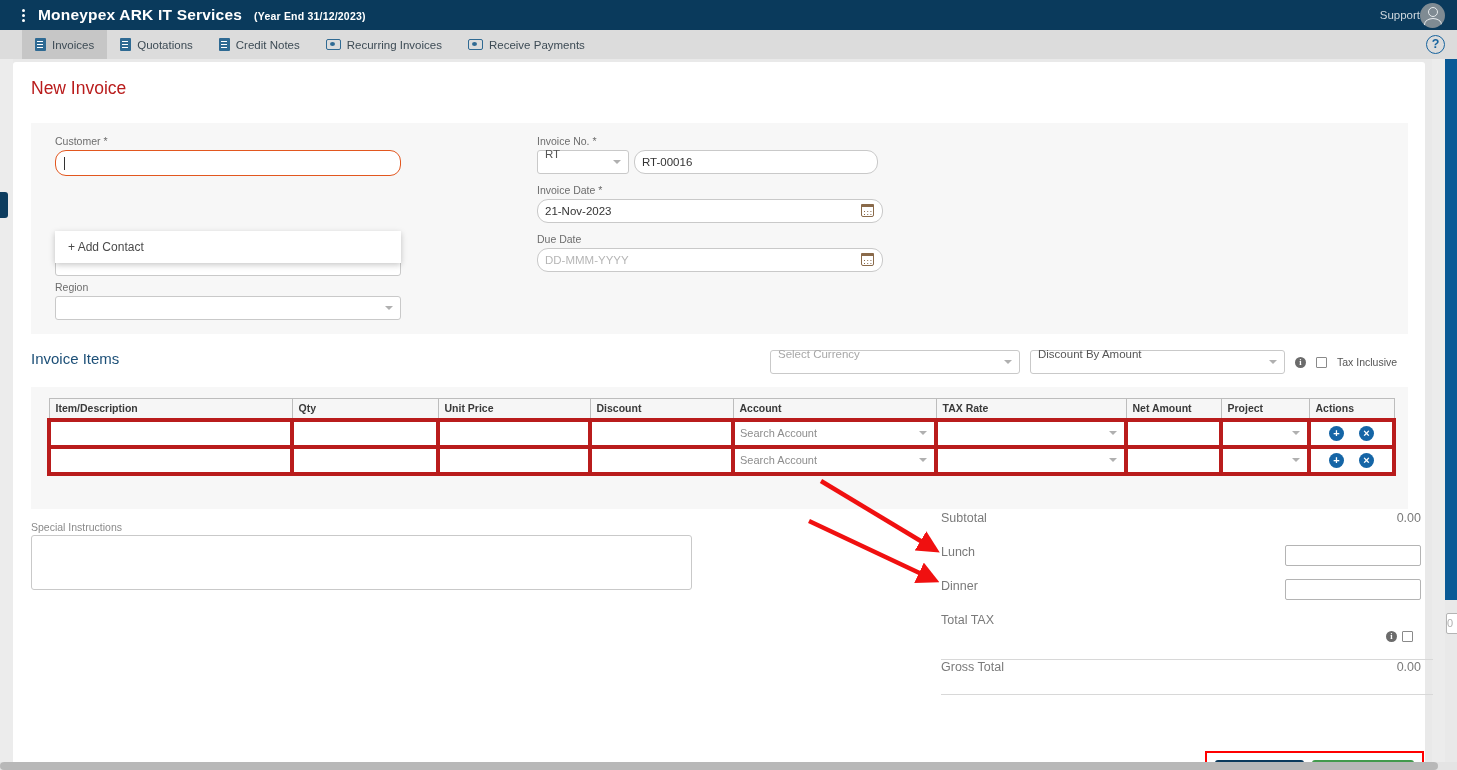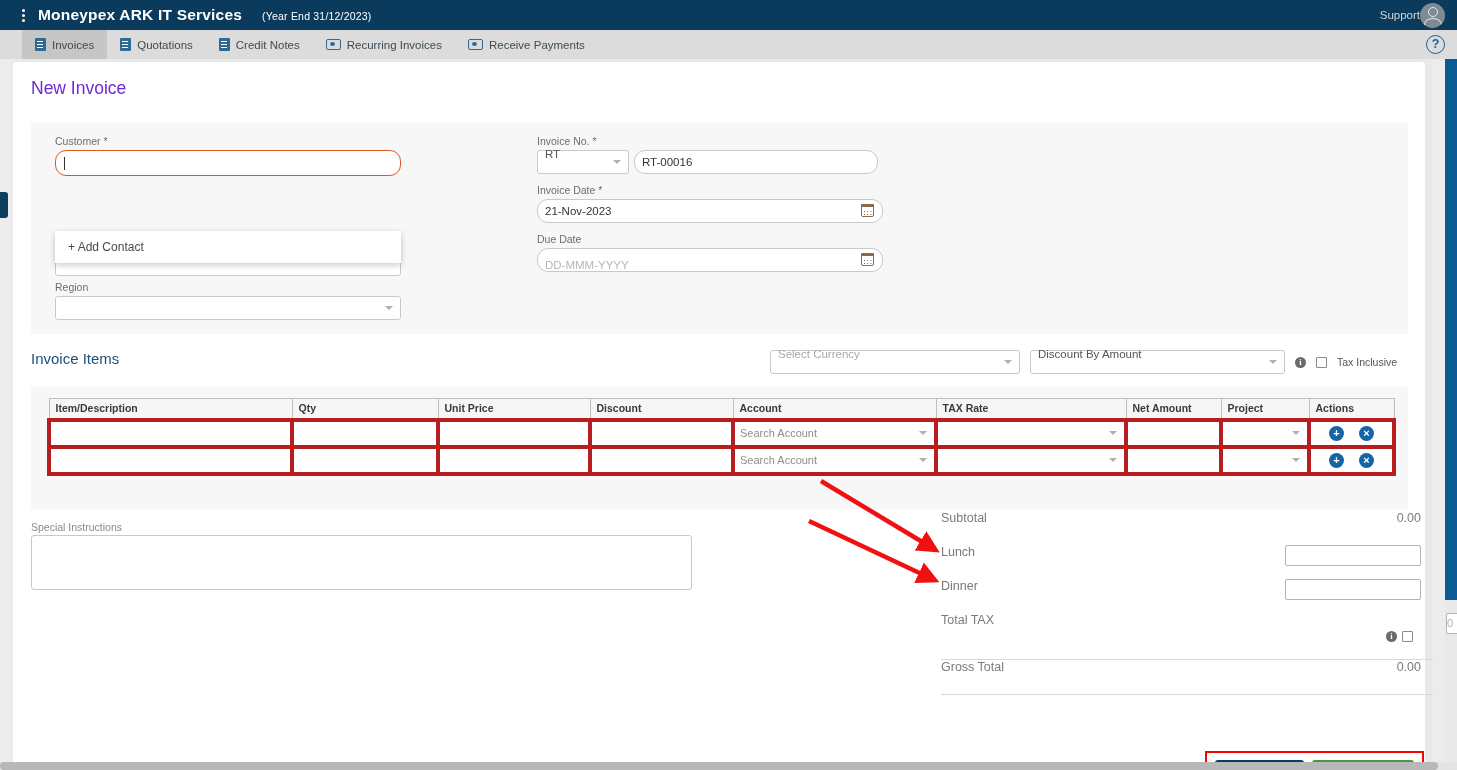--- a/index.html
+++ b/index.html
@@ -19,21 +19,21 @@
   }
   .kebab {
     width: 26px; margin-left: 10px; color: #ffffff; font-size: 13px;
     line-height: 9px; text-align: center; letter-spacing: 0; cursor: pointer;
   }
   .kebab i { display: block; width: 3px; height: 3px; background: #fff; border-radius: 50%; margin: 2px auto; }
   .brand {
     color: #ffffff; font-size: 15.5px; font-weight: 700; letter-spacing: .2px;
     margin-left: 2px; white-space: nowrap;
   }
-  .brand .year { font-size: 10.5px; font-weight: 400; margin-left: 20px; }
+  .brand .year { font-size: 10.5px; font-weight: 700; margin-left: 12px; }
   .topbar-right {
     margin-left: auto; display: flex; align-items: center; margin-right: 12px;
   }
   .support { color: #cfd8de; font-size: 11.5px; cursor: pointer; }
   .avatar {
     width: 25px; height: 25px; border-radius: 50%; background: #7f8b93;
     position: relative; overflow: hidden; cursor: pointer;
   }
   .avatar::before {
     content: ""; position: absolute; left: 50%; top: 4px; width: 8px; height: 8px;
@@ -90,36 +90,36 @@
   .leftgutter {
     position: absolute; left: 0; top: 59px; width: 13px; height: 711px; background: #ececec;
   }
 
   
   .page {
     position: absolute; left: 13px; top: 62px; width: 1412px; height: 705px;
     background: #ffffff; border-radius: 3px;
   }
   .page-title {
-    position: absolute; left: 18px; top: 16px; font-size: 17.5px; color: #6d28d9; font-weight: 400;
+    position: absolute; left: 18px; top: 16px; font-size: 17.5px; color: #b91c1c; font-weight: 400;
   }
 
   
   .formpanel {
     position: absolute; left: 18px; top: 61px; width: 1377px; height: 211px;
     background: #f7f7f7;
   }
   .fld { position: absolute; }
   .lbl { font-size: 10.5px; color: #6d6d6d; margin-bottom: 3px; display: block; }
   .inp {
     height: 24px; background: #ffffff; border: 1px solid #c9c9c9; border-radius: 11px;
     font-size: 11.5px; color: #333; padding: 0 7px; display: flex; align-items: center;
     width: 100%; cursor: text;
   }
-  .inp.ph { color: #b6b6b6; align-items: flex-end; }
+  .inp.ph { color: #b6b6b6; }
   .sel {
     height: 24px; background: #ffffff; border: 1px solid #c9c9c9; border-radius: 3px;
     font-size: 11.5px; color: #555; padding: 0 20px 16px 7px; display: flex; align-items: center;
     width: 100%; position: relative; cursor: pointer;
   }
   .sel.ph { color: #a8a8a8; }
   .caret {
     position: absolute; right: 7px; top: 50%; margin-top: -2px;
     width: 0; height: 0; border-left: 4px solid transparent; border-right: 4px solid transparent;
     border-top: 4px solid #b0b0b0;

